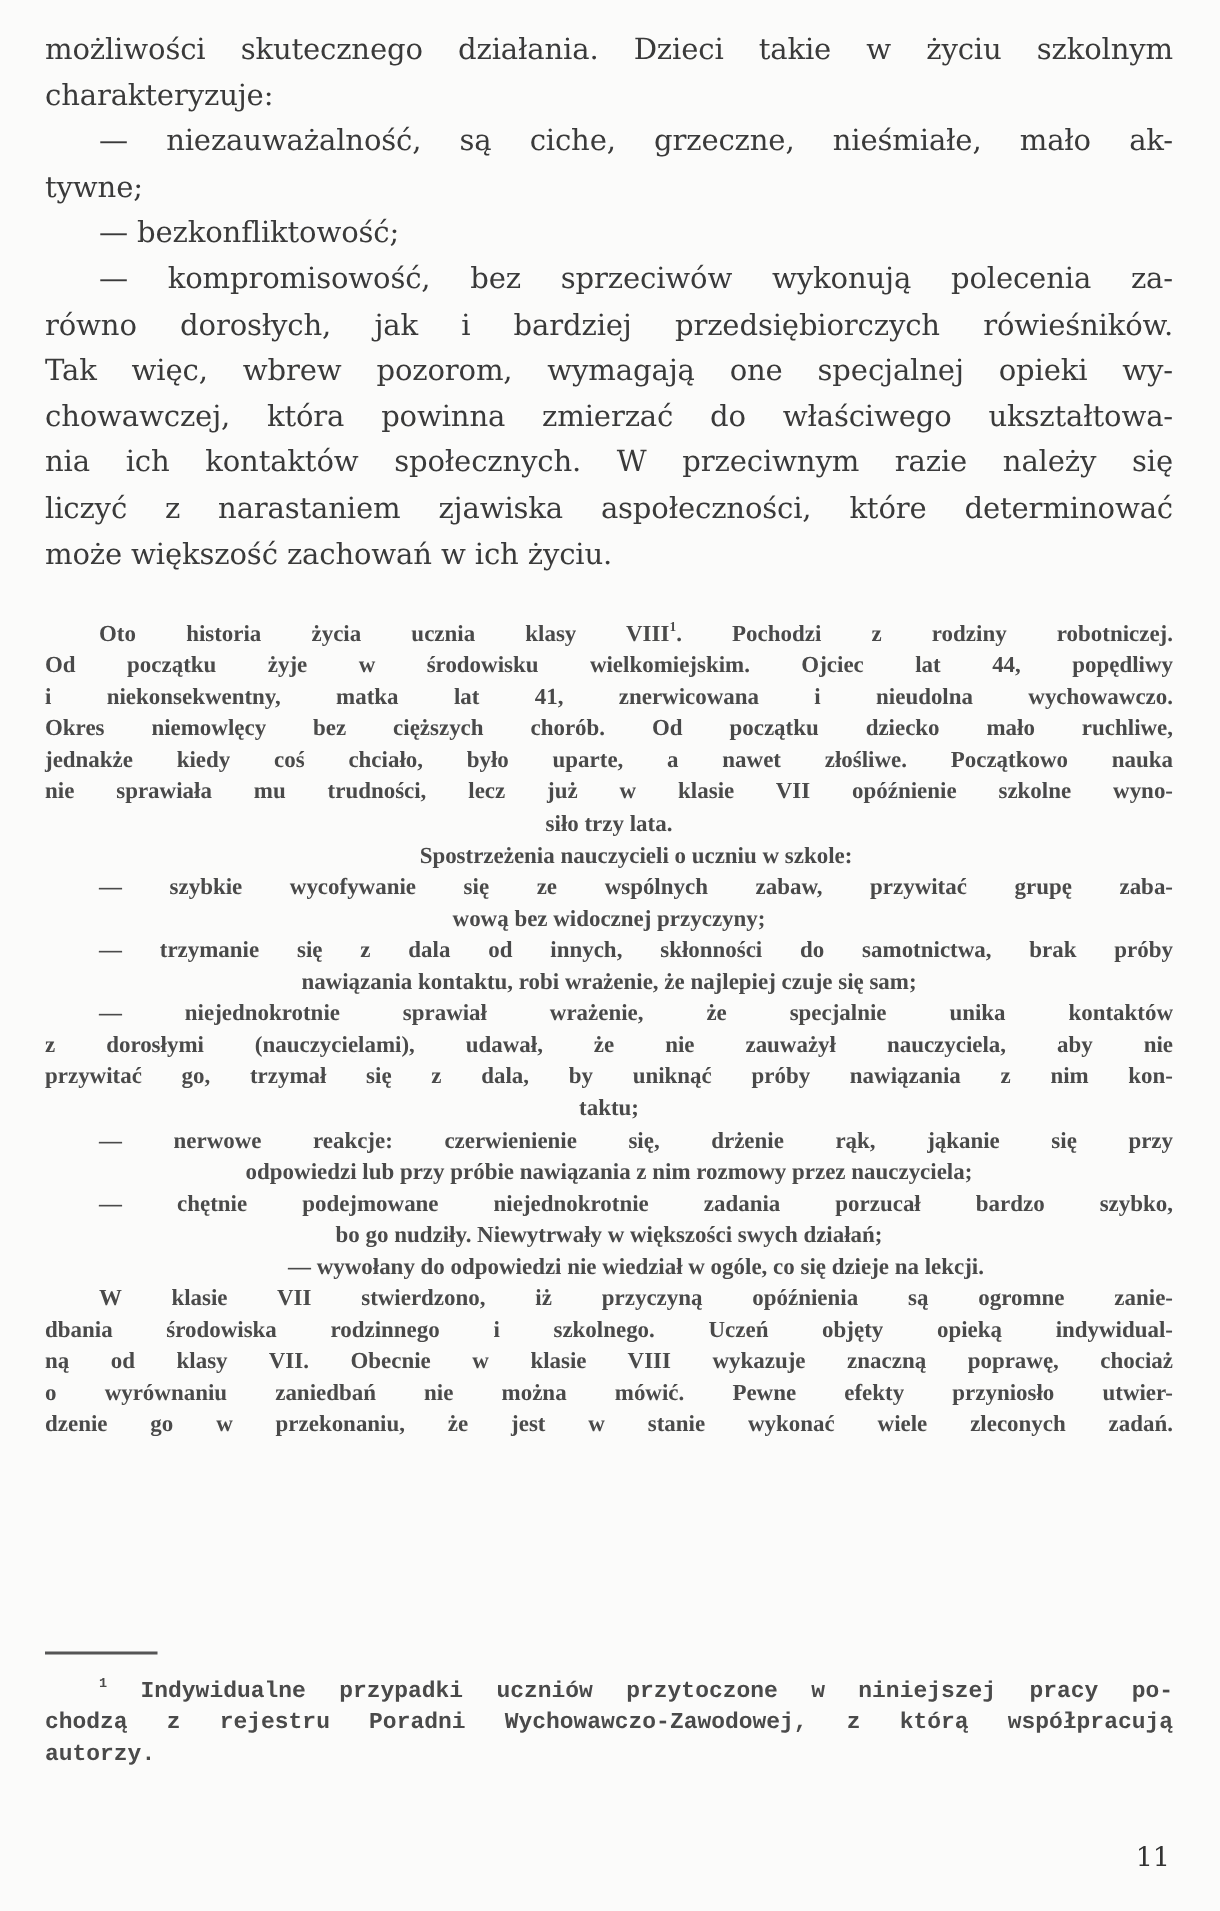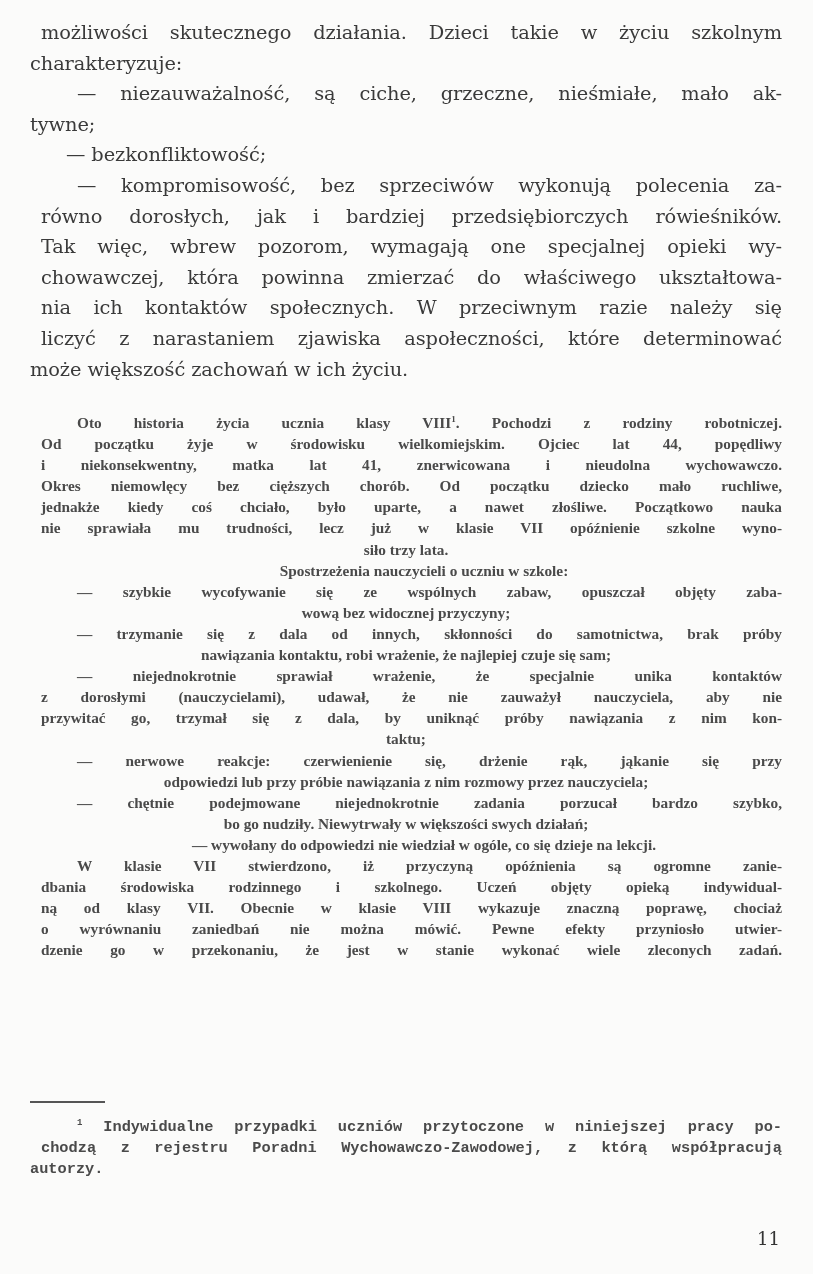--- a/index.html
+++ b/index.html
@@ -18,21 +18,21 @@
     }
     .main-block {
       position: absolute;
       left: 0; top: 18px;
       width: 752px;
       font-size: 19.4px;
       line-height: 30.6px;
       letter-spacing: -0.1px;
     }
     .line { white-space: nowrap; display: block; height: 30.6px; }
-    .line.just { text-align-last: justify; text-align: justify; margin-left: 11px; }
+    .line.just { text-align-last: justify; text-align: justify; }
     .indent { padding-left: 36px; }
     .case-block {
       position: absolute;
       left: 0; top: 412px;
       width: 752px;
       font-size: 15.3px;
       line-height: 21.1px;
       font-family: "Liberation Serif", "DejaVu Serif", serif;
       font-weight: bold;
       color: #4a4a4a;
@@ -87,21 +87,21 @@
 
   <div class="case-block">
     <span class="line just indent"><span>Oto historia życia ucznia klasy VIII</span><sup>1</sup><span>. Pochodzi z rodziny robotniczej.</span></span>
     <span class="line just">Od początku żyje w środowisku wielkomiejskim. Ojciec lat 44, popędliwy</span>
     <span class="line just">i niekonsekwentny, matka lat 41, znerwicowana i nieudolna wychowawczo.</span>
     <span class="line just">Okres niemowlęcy bez cięższych chorób. Od początku dziecko mało ruchliwe,</span>
     <span class="line just">jednakże kiedy coś chciało, było uparte, a nawet złośliwe. Początkowo nauka</span>
     <span class="line just">nie sprawiała mu trudności, lecz już w klasie VII opóźnienie szkolne wyno-</span>
     <span class="line">siło trzy lata.</span>
     <span class="line indent">Spostrzeżenia nauczycieli o uczniu w szkole:</span>
-    <span class="line just indent">— szybkie wycofywanie się ze wspólnych zabaw, opuszczał objęty zaba-</span>
+    <span class="line just indent">— szybkie wycofywanie się ze wspólnych zabaw, przywitać grupę zaba-</span>
     <span class="line">wową bez widocznej przyczyny;</span>
     <span class="line just indent">— trzymanie się z dala od innych, skłonności do samotnictwa, brak próby</span>
     <span class="line">nawiązania kontaktu, robi wrażenie, że najlepiej czuje się sam;</span>
     <span class="line just indent">— niejednokrotnie sprawiał wrażenie, że specjalnie unika kontaktów</span>
     <span class="line just">z dorosłymi (nauczycielami), udawał, że nie zauważył nauczyciela, aby nie</span>
     <span class="line just">przywitać go, trzymał się z dala, by uniknąć próby nawiązania z nim kon-</span>
     <span class="line">taktu;</span>
     <span class="line just indent">— nerwowe reakcje: czerwienienie się, drżenie rąk, jąkanie się przy</span>
     <span class="line">odpowiedzi lub przy próbie nawiązania z nim rozmowy przez nauczyciela;</span>
     <span class="line just indent">— chętnie podejmowane niejednokrotnie zadania porzucał bardzo szybko,</span>

